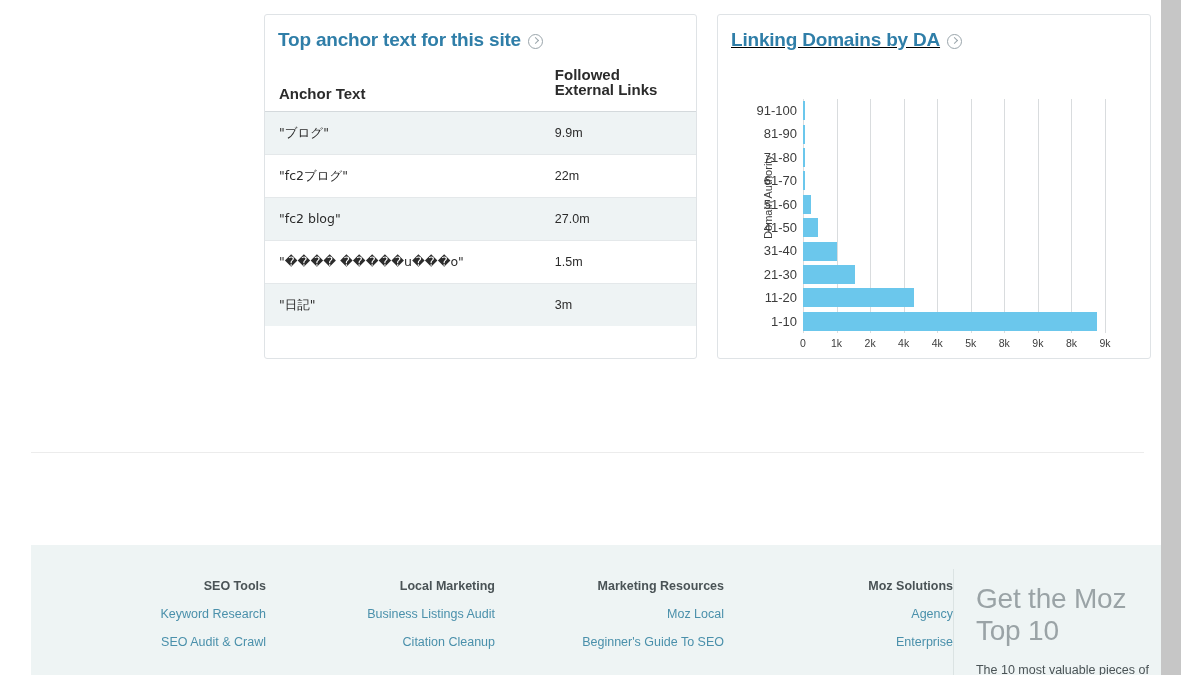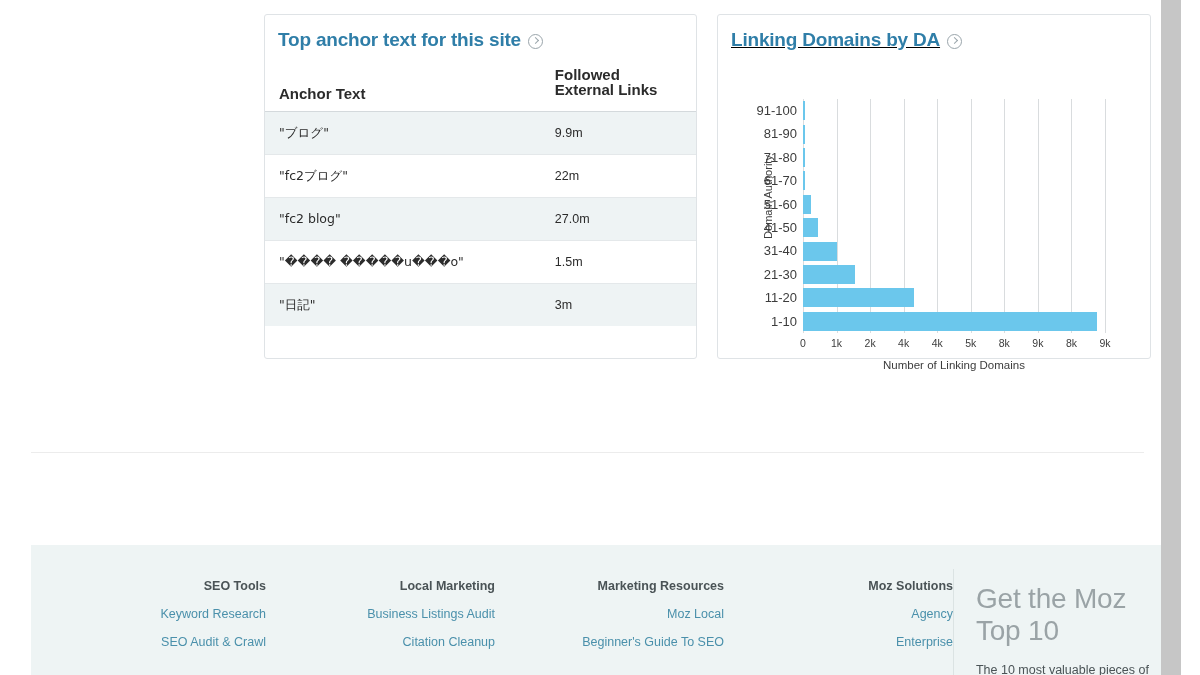--- a/index.html
+++ b/index.html
@@ -222,21 +222,20 @@
               <span style="left: 33.5556px;">1k</span>
               <span style="left: 67.1111px;">2k</span>
               <span style="left: 100.667px;">4k</span>
               <span style="left: 134.222px;">4k</span>
               <span style="left: 167.778px;">5k</span>
               <span style="left: 201.333px;">8k</span>
               <span style="left: 234.889px;">9k</span>
               <span style="left: 268.444px;">8k</span>
               <span style="left: 302px;">9k</span>
             </div>
-          <div class="x-axis-title">Number of Linking Domains</div>
         </div>
       </div>
     </div>
   </div>
 
   <div class="footer-divider"></div>
   <div class="footer-top">
     
     
     

